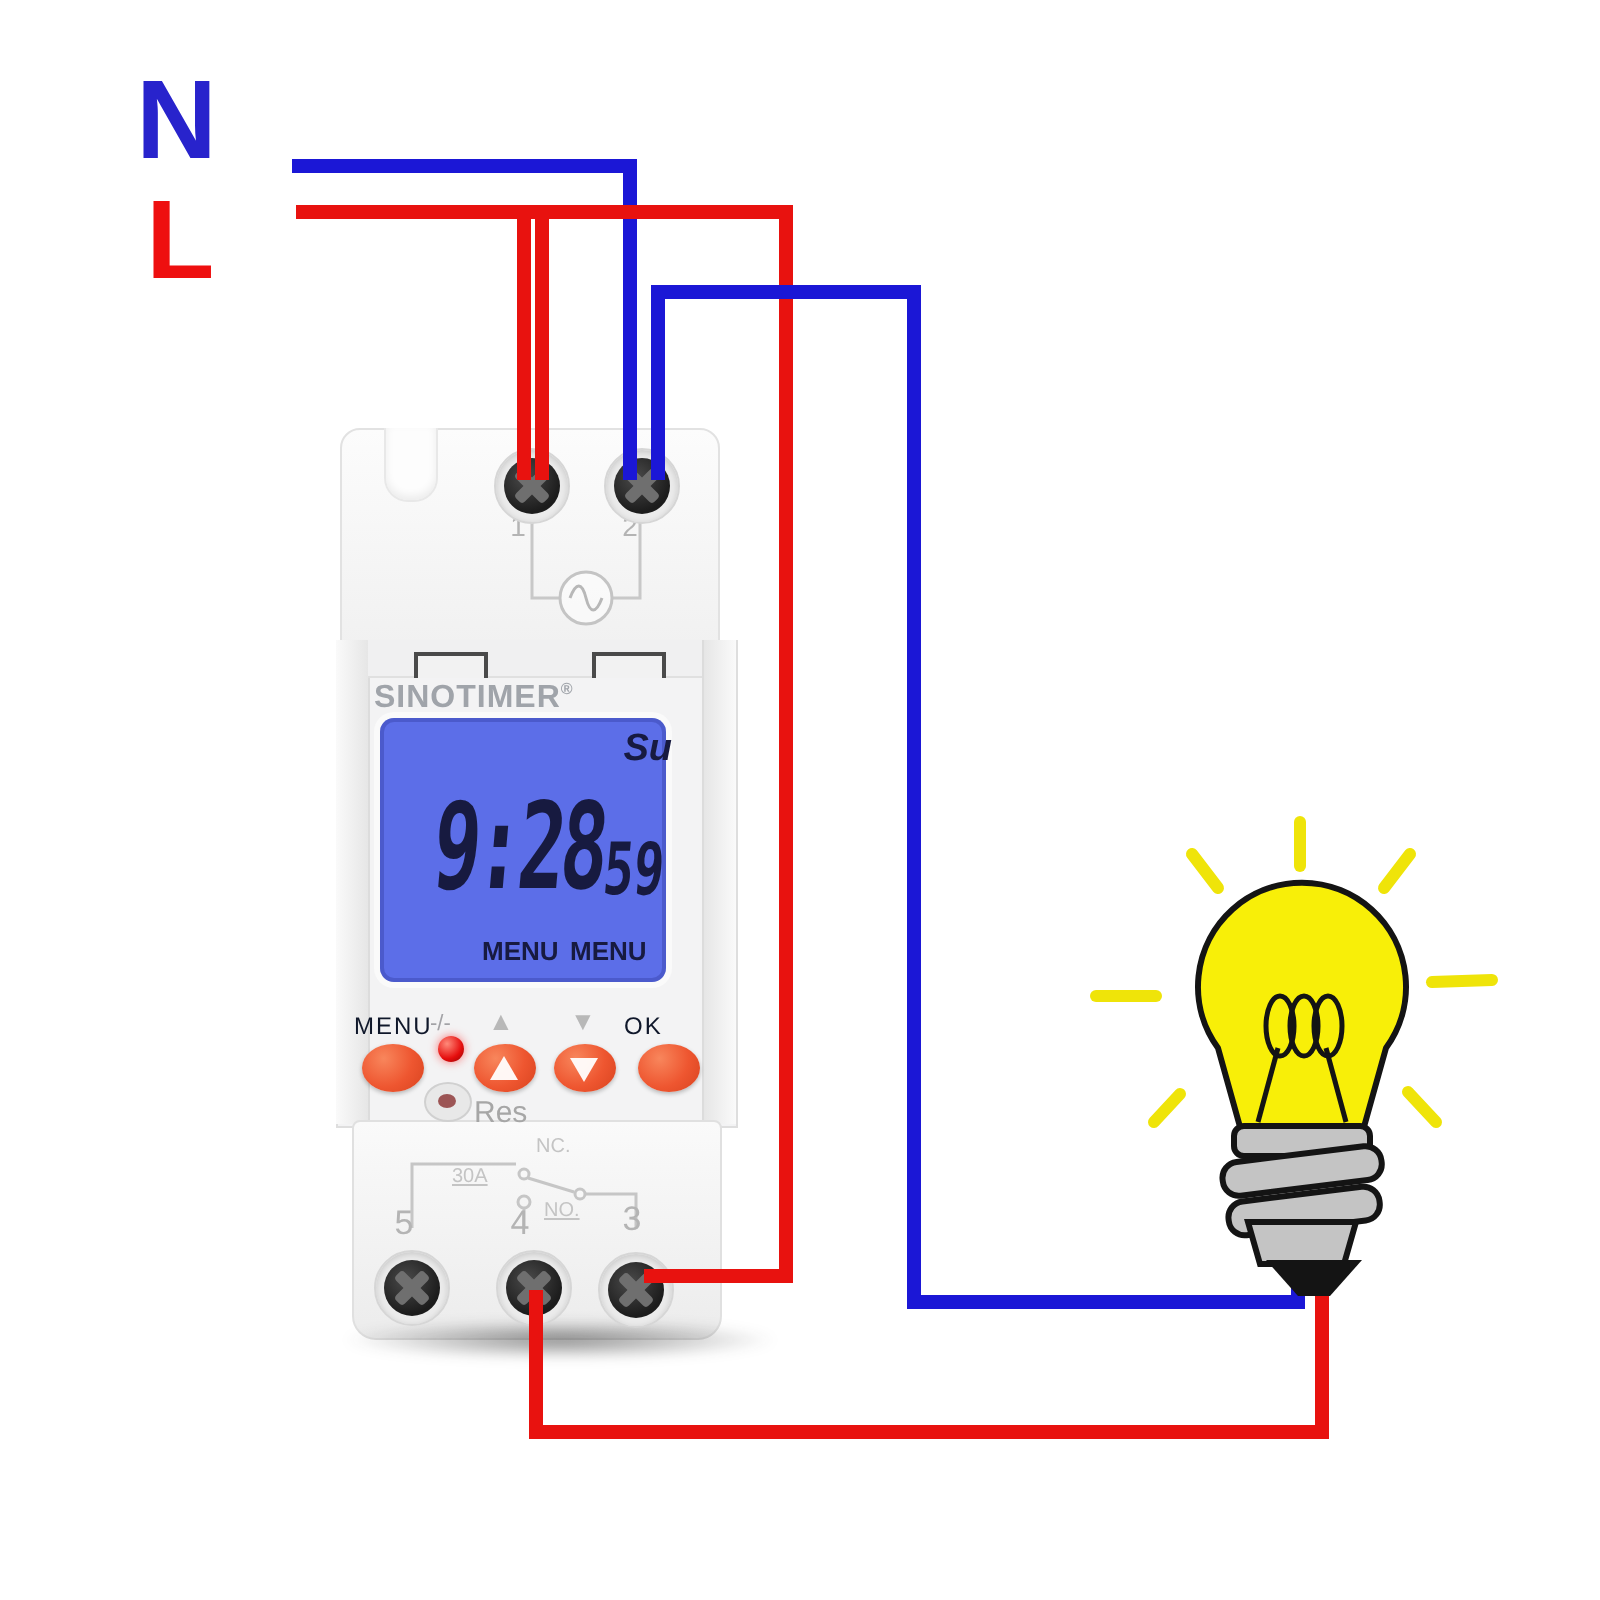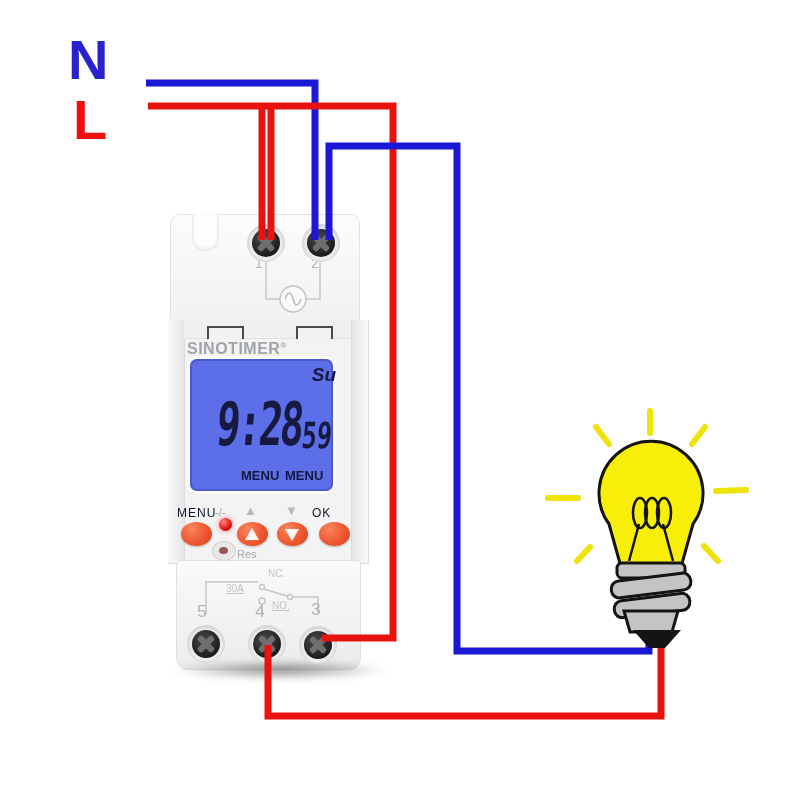--- a/index.html
+++ b/index.html
@@ -62,21 +62,21 @@
   #btn-menu{left:181px;top:522px;} #btn-up{left:237px;top:522px;}
   #btn-down{left:277px;top:522px;} #btn-ok{left:319px;top:522px;}
   .btn-tri-up{position:absolute;left:8px;top:6px;width:0;height:0;
               border-left:7px solid transparent;border-right:7px solid transparent;border-bottom:12px solid rgba(255,255,255,.95);}
   .btn-tri-down{position:absolute;left:8px;top:7px;width:0;height:0;
               border-left:7px solid transparent;border-right:7px solid transparent;border-top:12px solid rgba(255,255,255,.95);}
   #led{left:219px;top:518px;width:13px;height:13px;border-radius:50%;
        background:radial-gradient(circle at 35% 30%,#ff8a7a,#e50d0d 60%,#8d0404);box-shadow:0 0 5px rgba(255,30,30,.6);}
   #reset-hole{left:212px;top:541px;width:22px;height:18px;border-radius:50%;background:#e8e8e8;border:1px solid #d0d0d0;}
   #reset-hole::after{content:"";position:absolute;left:6px;top:5px;width:9px;height:7px;border-radius:50%;background:#9c5555;}
-  #reset-label{left:237px;top:548px;font-size:11px;color:#a6a6a6;text-align:right;}
+  #reset-label{left:237px;top:548px;font-size:15px;color:#a6a6a6;text-align:right;}
 
   
   .relaytxt{color:#c4c4c4;font-size:10px;}
   #relay-nc{left:268px;top:568px;} #relay-rating{left:226px;top:583px;text-decoration:underline;} #relay-no{left:272px;top:600px;text-decoration:underline;}
 
   
   .screw{width:36px;height:36px;border-radius:50%;background:#ebebeb;border:1px solid #d6d6d6;
          box-shadow:inset 0 1px 3px rgba(0,0,0,.15);}
   .screw .head{position:absolute;left:4px;top:4px;width:28px;height:28px;border-radius:50%;
          background:radial-gradient(circle at 40% 35%,#4a4a4a,#1c1c1c 70%);}

